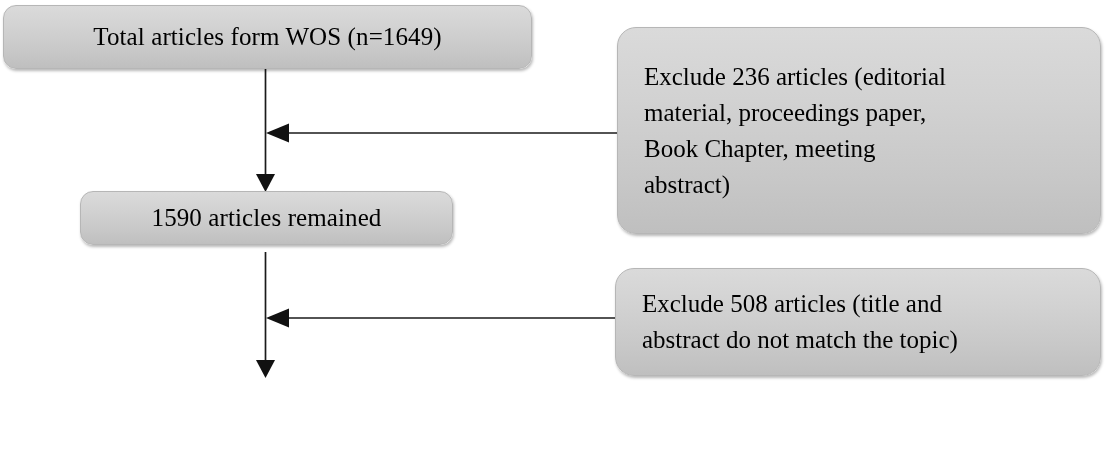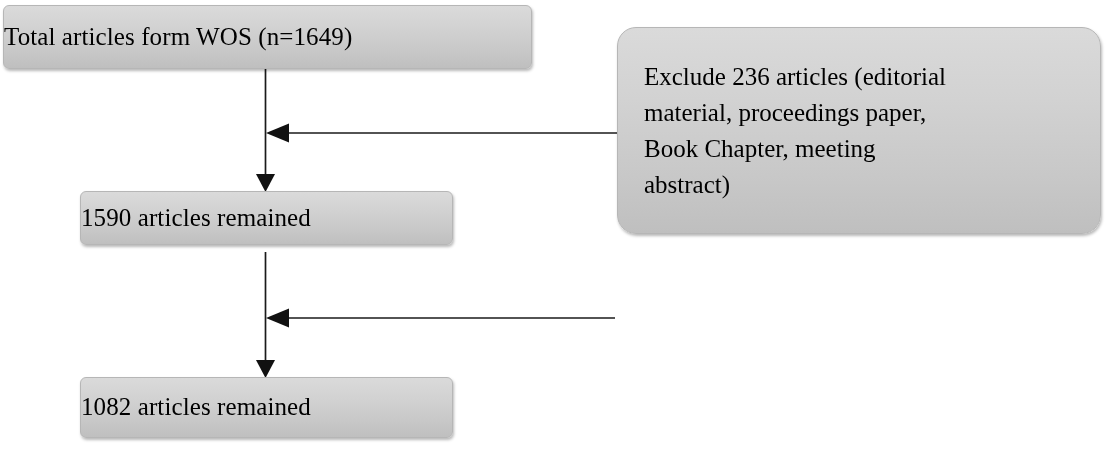--- a/index.html
+++ b/index.html
@@ -33,22 +33,23 @@
     z-index: 3;
   }
   .node .node-text {
     display: block;
     width: 100%;
     white-space: pre-line;
   }
 
   
   .node-left {
-    border-radius: 6px;
+    border-radius: 13px;
     justify-content: center;
+    text-align: center;
   }
   .node-left .node-text {
     font-size: 25px;
     line-height: 1.15;
     letter-spacing: 0.1px;
   }
 
   
   .node-right {
     border-radius: 19px;
@@ -118,25 +119,26 @@
   </svg>
 
   <div class="node node-left" id="node-total">
     <span class="node-text">Total articles form WOS (n=1649)</span>
   </div>
 
   <div class="node node-left" id="node-remained-1">
     <span class="node-text">1590 articles remained</span>
   </div>
 
-  <div class="node node-left" id="node-remained-2">
-    <span class="node-text">1082 articles remained</span>
-  </div>
 
   <div class="node node-right" id="node-exclude-1">
     <span class="node-text">Exclude 236 articles (editorial
 material, proceedings  paper,
 Book Chapter, meeting
 abstract)</span>
   </div>
 
+  <div class="node node-right" id="node-exclude-2">
+    <span class="node-text">Exclude 508 articles (title and
+abstract do not match the topic)</span>
+  </div>
 
 </div>
 
 </body></html>

